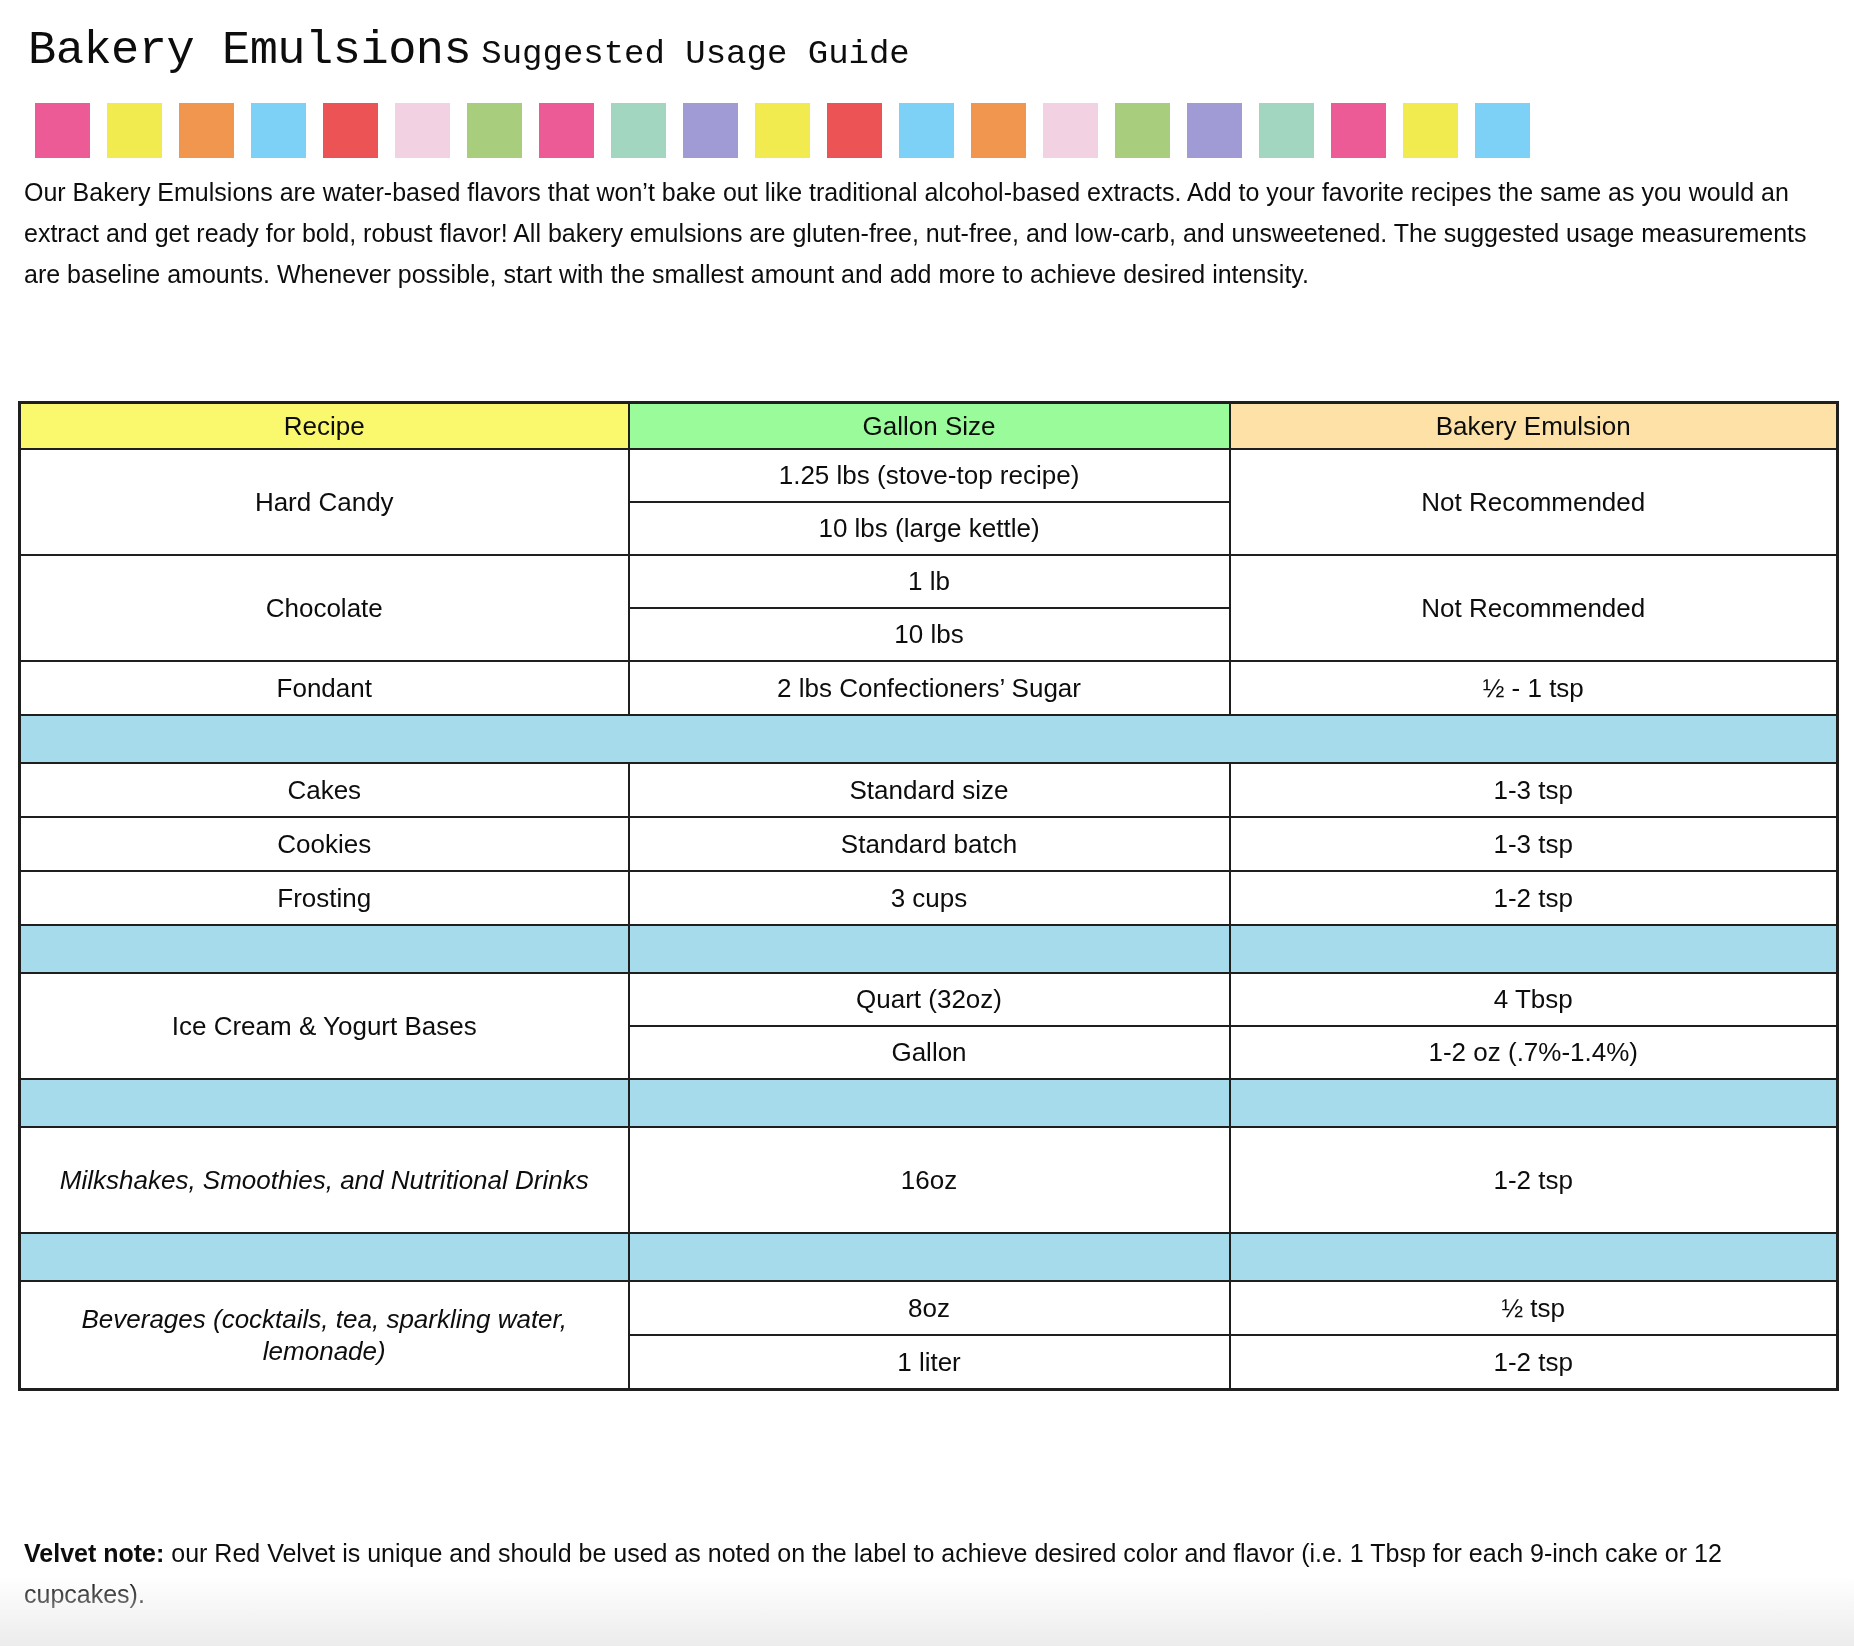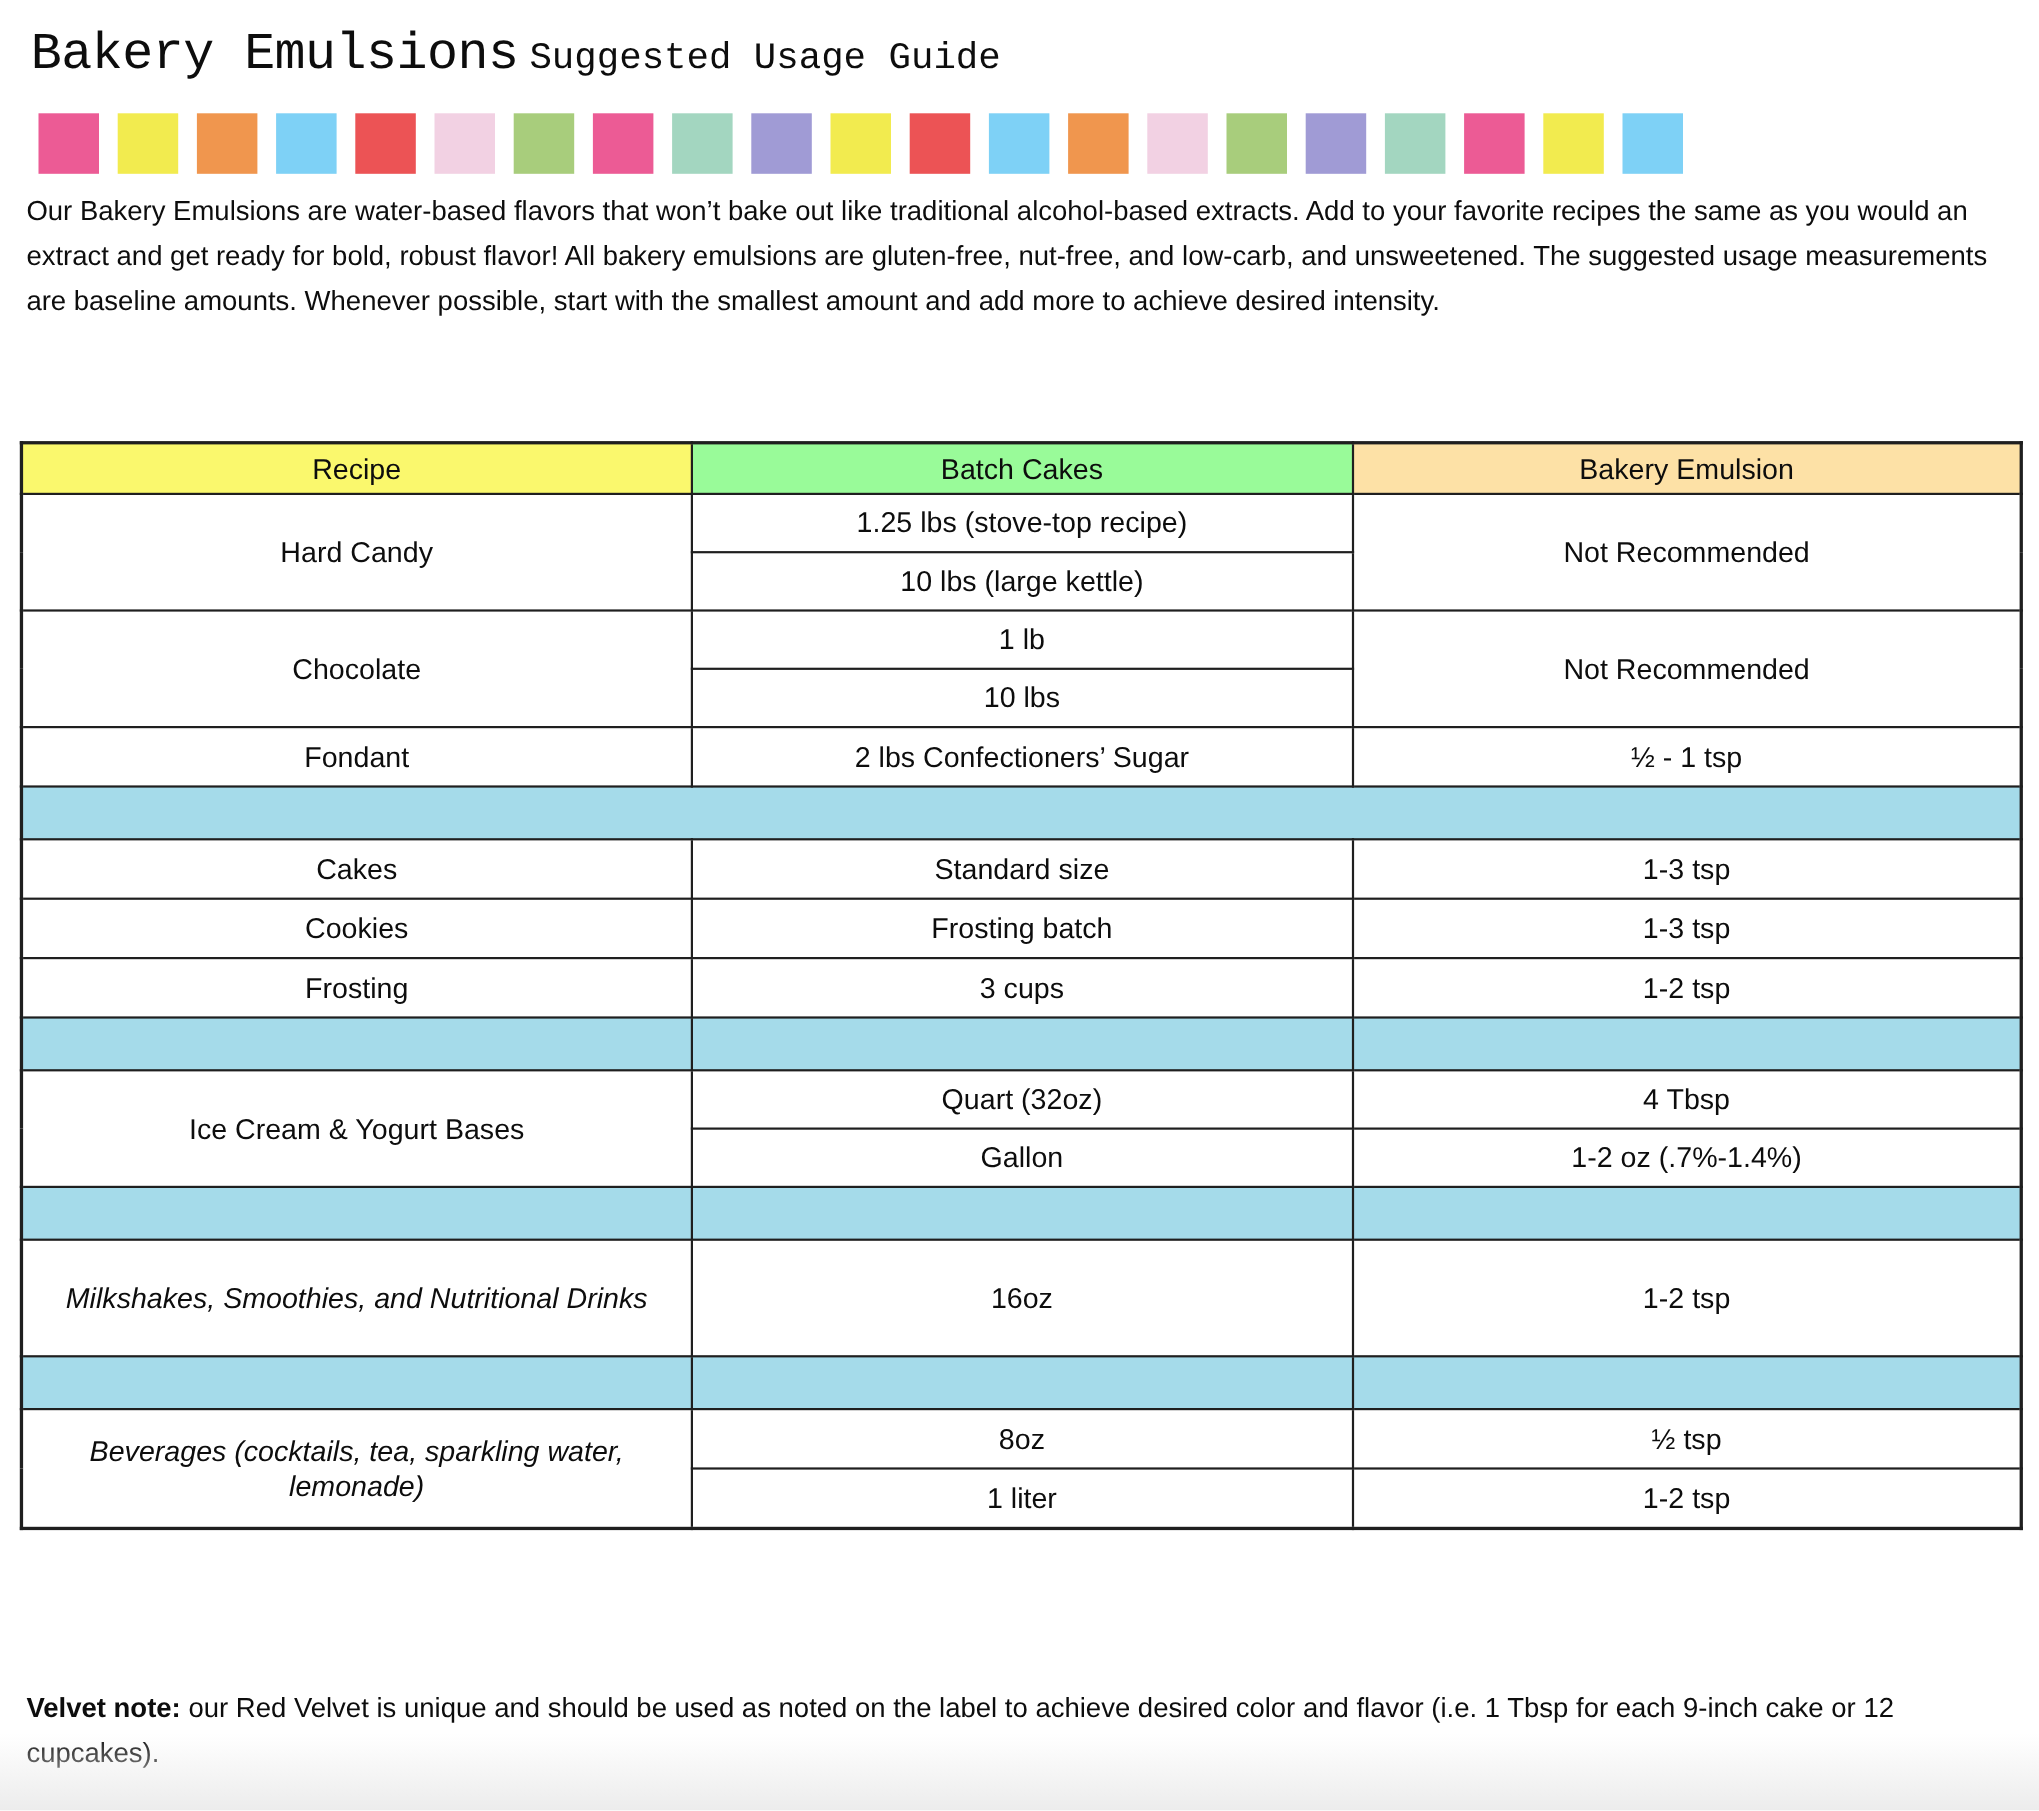--- a/index.html
+++ b/index.html
@@ -105,21 +105,21 @@
 
   <table class="usage">
     <colgroup>
         <col class="c1">
         <col class="c2">
         <col class="c3">
       </colgroup>
     <tbody>
       <tr class="hdr">
         <th class="c-recipe">Recipe</th>
-        <th class="c-batch">Batch Cakes</th>
+        <th class="c-batch">Gallon Size</th>
         <th class="c-emul">Bakery Emulsion</th>
       </tr>
 
       <tr class="r51">
         <td rowspan="2">Hard Candy</td>
         <td>1.25 lbs (stove-top recipe)</td>
         <td rowspan="2">Not Recommended</td>
       </tr>
       <tr class="r51">
         <td>10 lbs (large kettle)</td>
@@ -144,21 +144,21 @@
         <td colspan="3"></td>
       </tr>
 
       <tr class="r52">
         <td>Cakes</td>
         <td>Standard size</td>
         <td>1-3 tsp</td>
       </tr>
       <tr class="r52">
         <td>Cookies</td>
-        <td>Frosting batch</td>
+        <td>Standard batch</td>
         <td>1-3 tsp</td>
       </tr>
       <tr class="r52">
         <td>Frosting</td>
         <td>3 cups</td>
         <td>1-2 tsp</td>
       </tr>
 
       <tr class="blue">
         <td></td>

